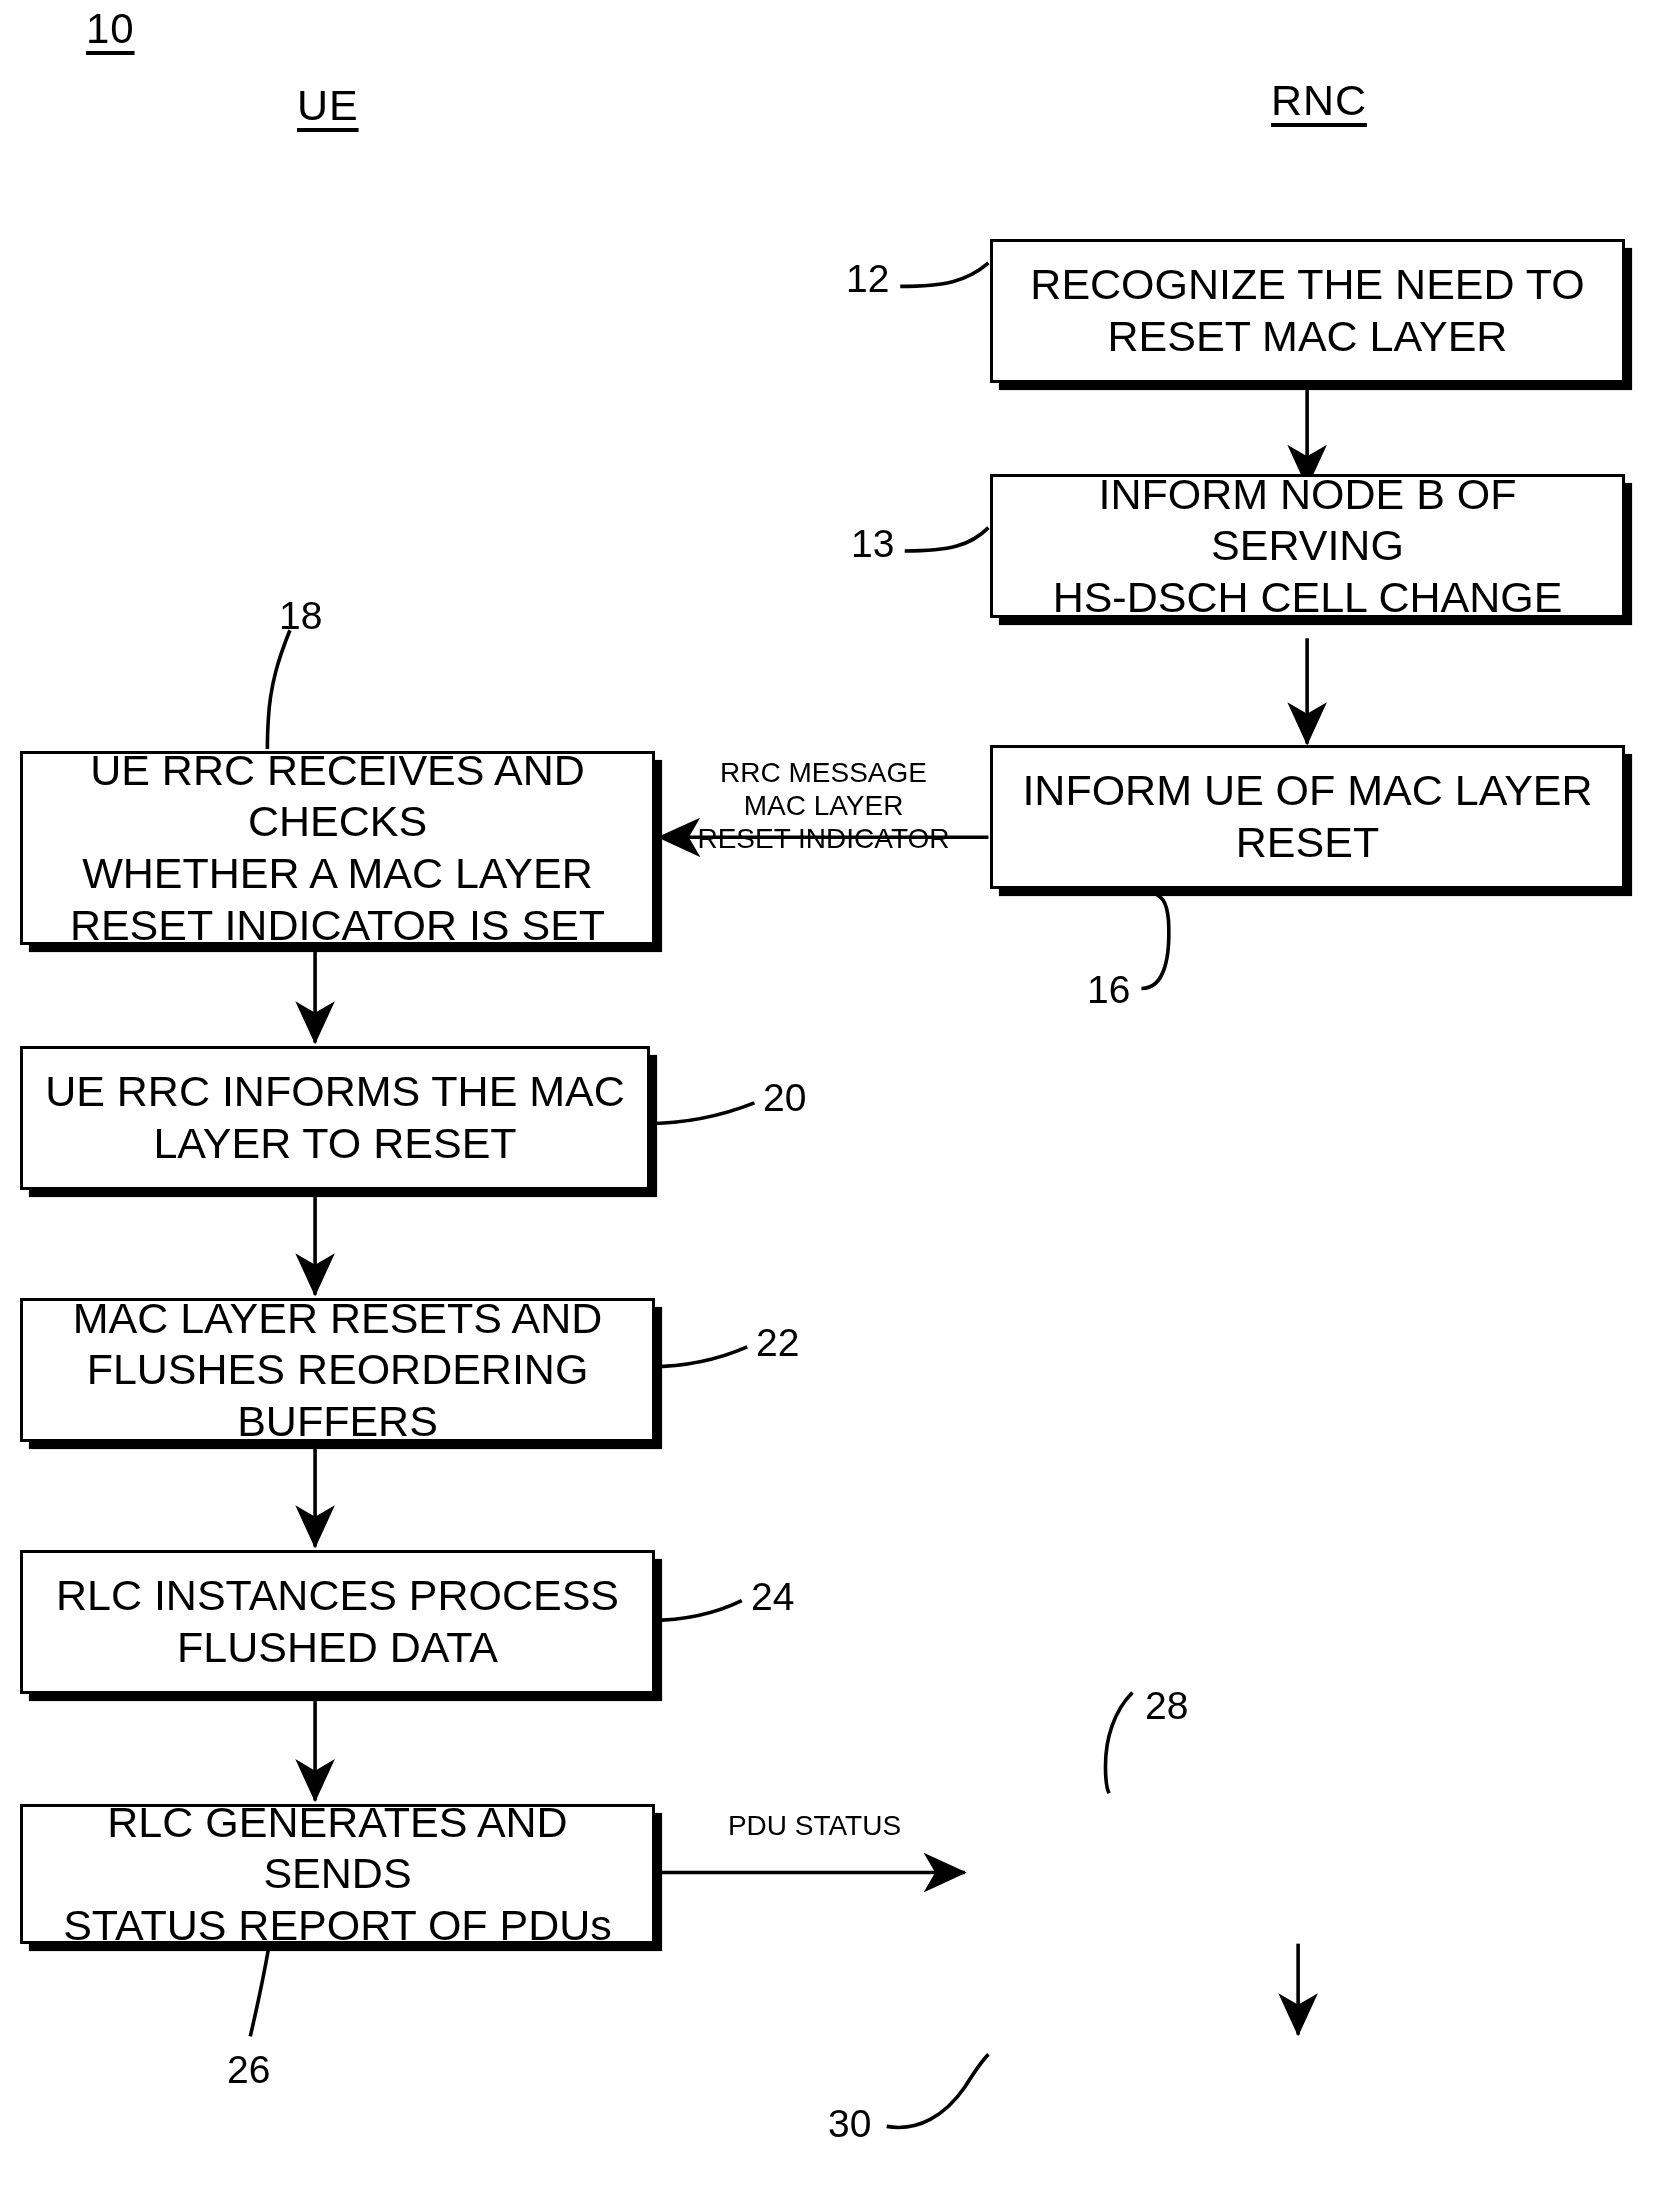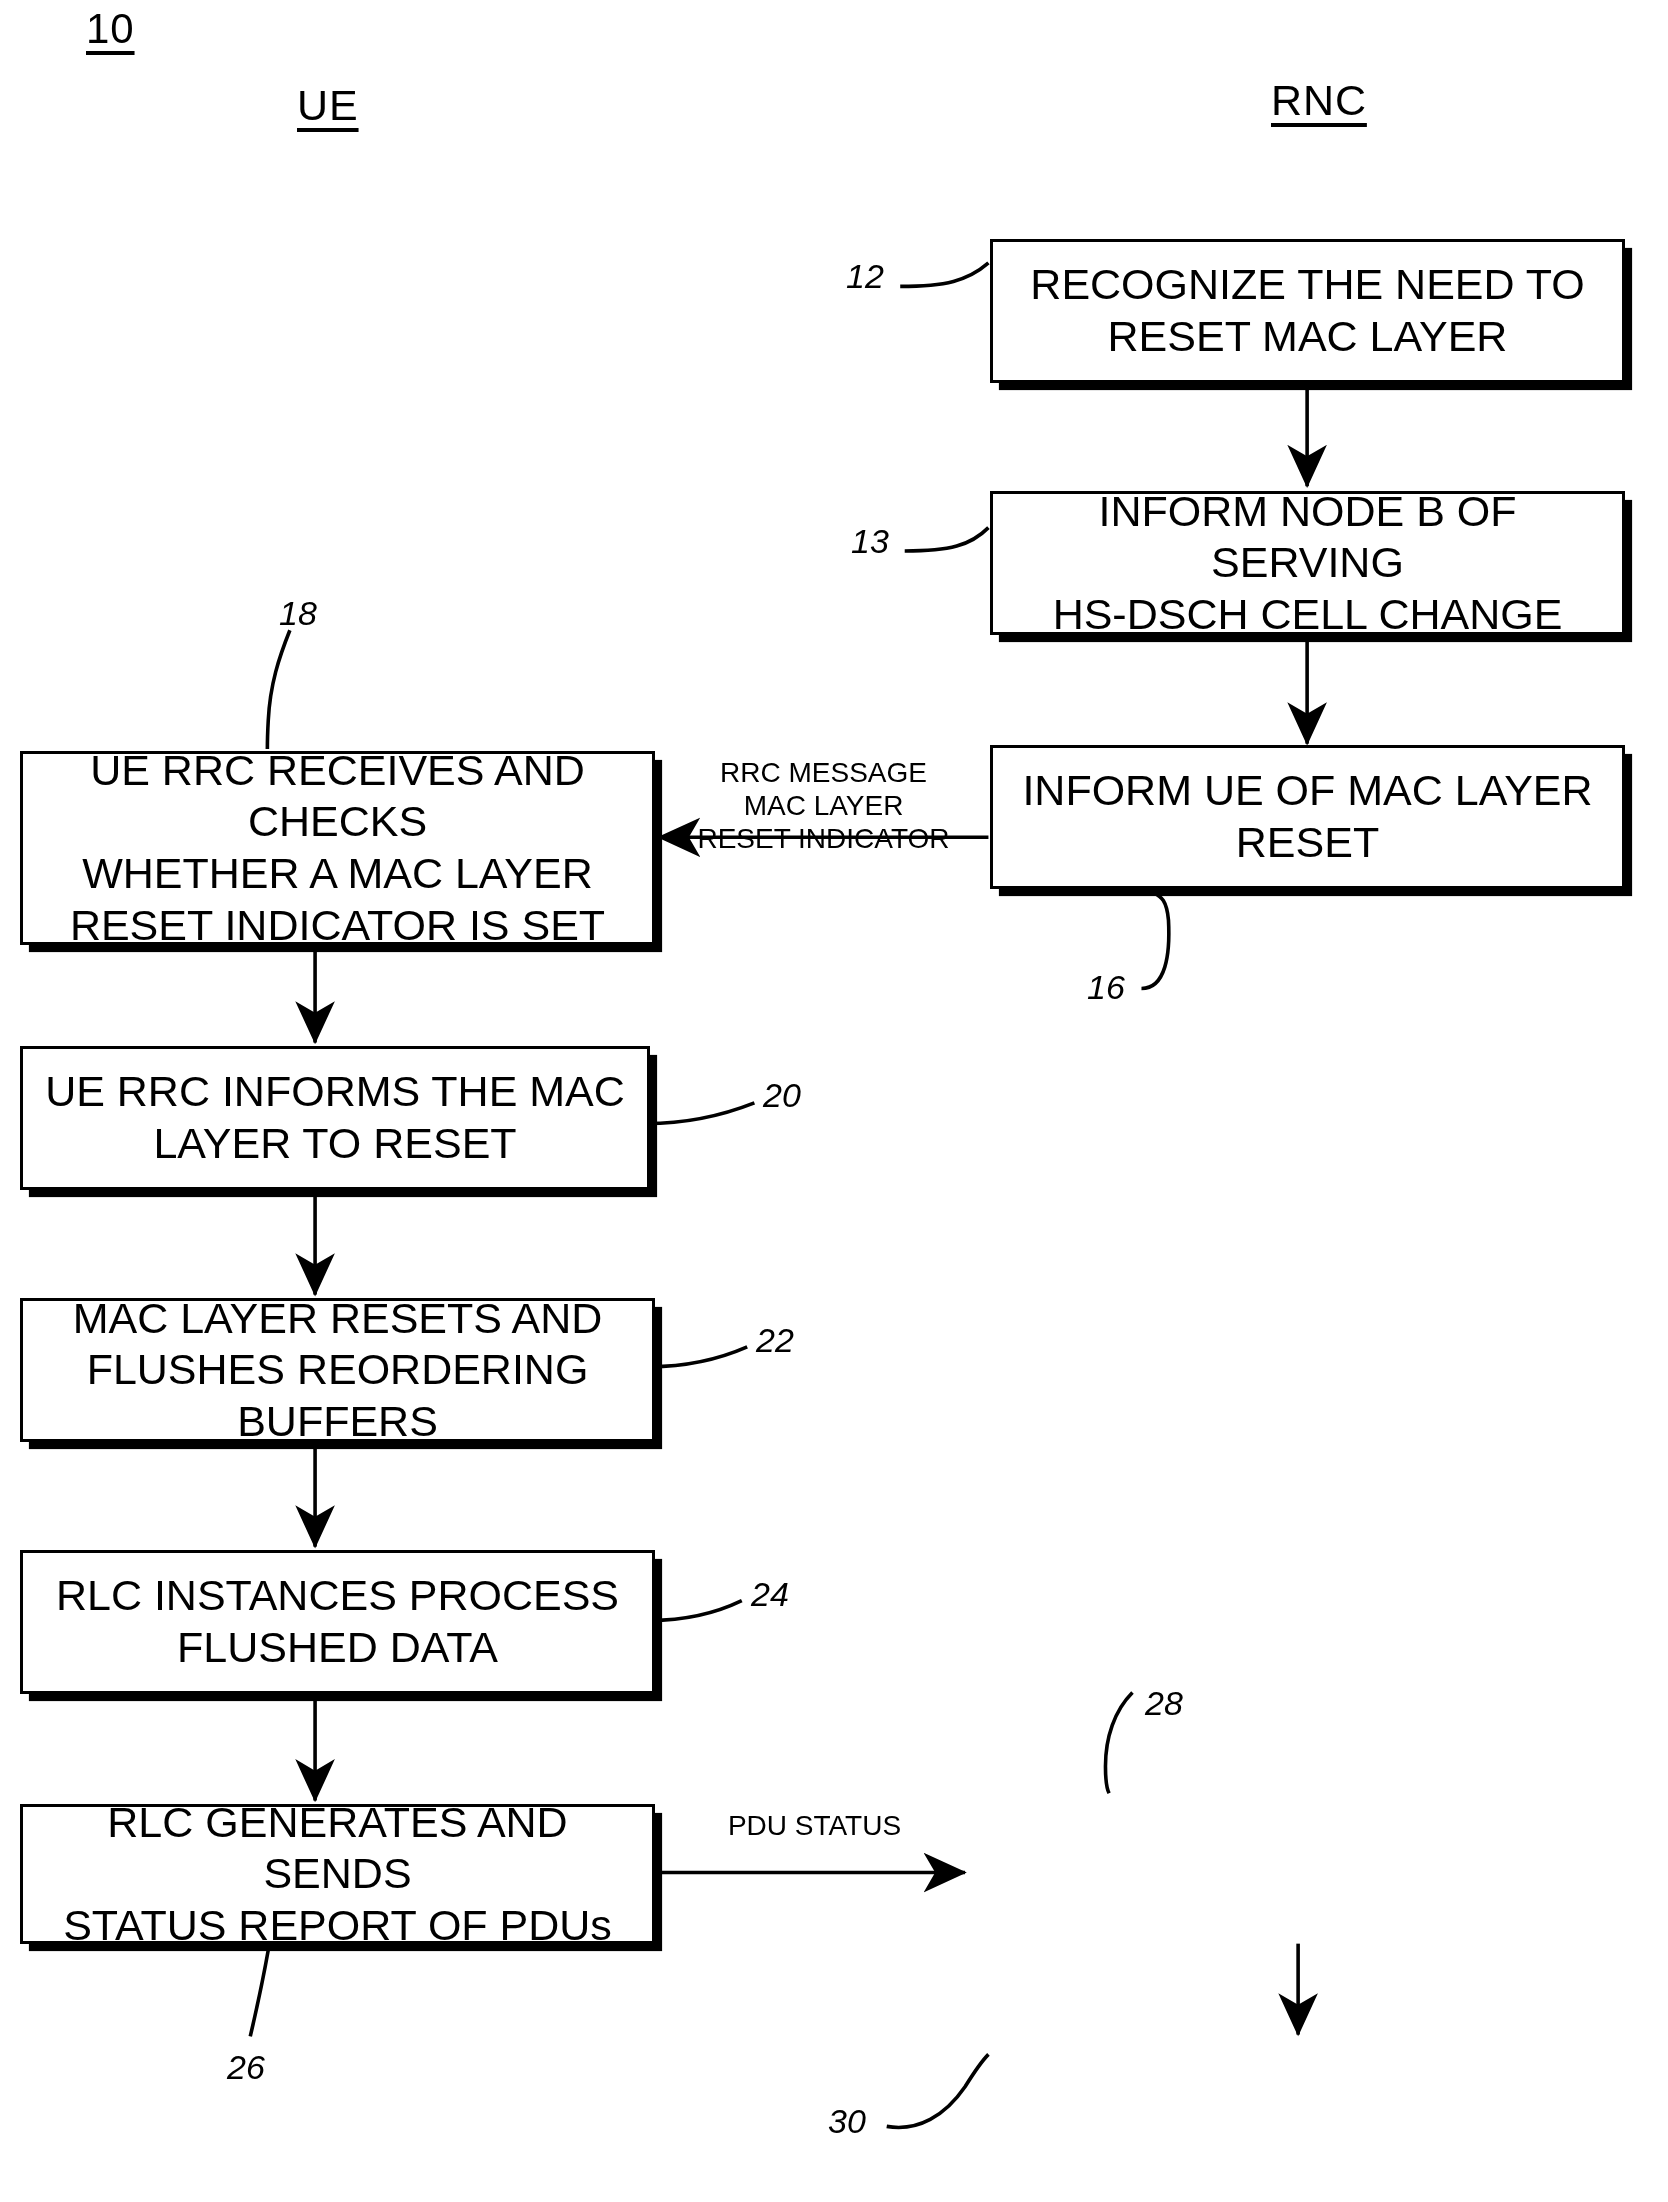--- a/index.html
+++ b/index.html
@@ -40,24 +40,23 @@
   .pbox .txt{
     font-size:43px;
     line-height:1.20;
     letter-spacing:0px;
     white-space:pre-line;
   }
 
   
   .ref{
     position:absolute;
-    font-size:34px;
+    font-size:39px;
     line-height:1;
     white-space:nowrap;
-    font-style:italic;
   }
 
   
   .edgelabel{
     position:absolute;
     font-size:28px;
     line-height:1.18;
     text-align:center;
     white-space:pre-line;
   }
@@ -111,21 +110,21 @@
 
   <div class="hdr" style="left:297px;top:81px;">UE</div>
 
   <div class="hdr" style="left:1271px;top:76px;">RNC</div>
 
   <div class="pbox" style="left:990px;top:239px;width:635px;height:144px;">
     <span class="txt">RECOGNIZE THE NEED TO
 RESET MAC LAYER</span>
   </div>
 
-  <div class="pbox" style="left:990px;top:491px;width:635px;height:144px;">
+  <div class="pbox" style="left:990px;top:474px;width:635px;height:144px;">
     <span class="txt">INFORM NODE B OF SERVING
 HS-DSCH CELL CHANGE</span>
   </div>
 
   <div class="pbox" style="left:990px;top:745px;width:635px;height:144px;">
     <span class="txt">INFORM UE OF MAC LAYER
 RESET</span>
   </div>
 
   <div class="pbox" style="left:20px;top:751px;width:635px;height:194px;">

